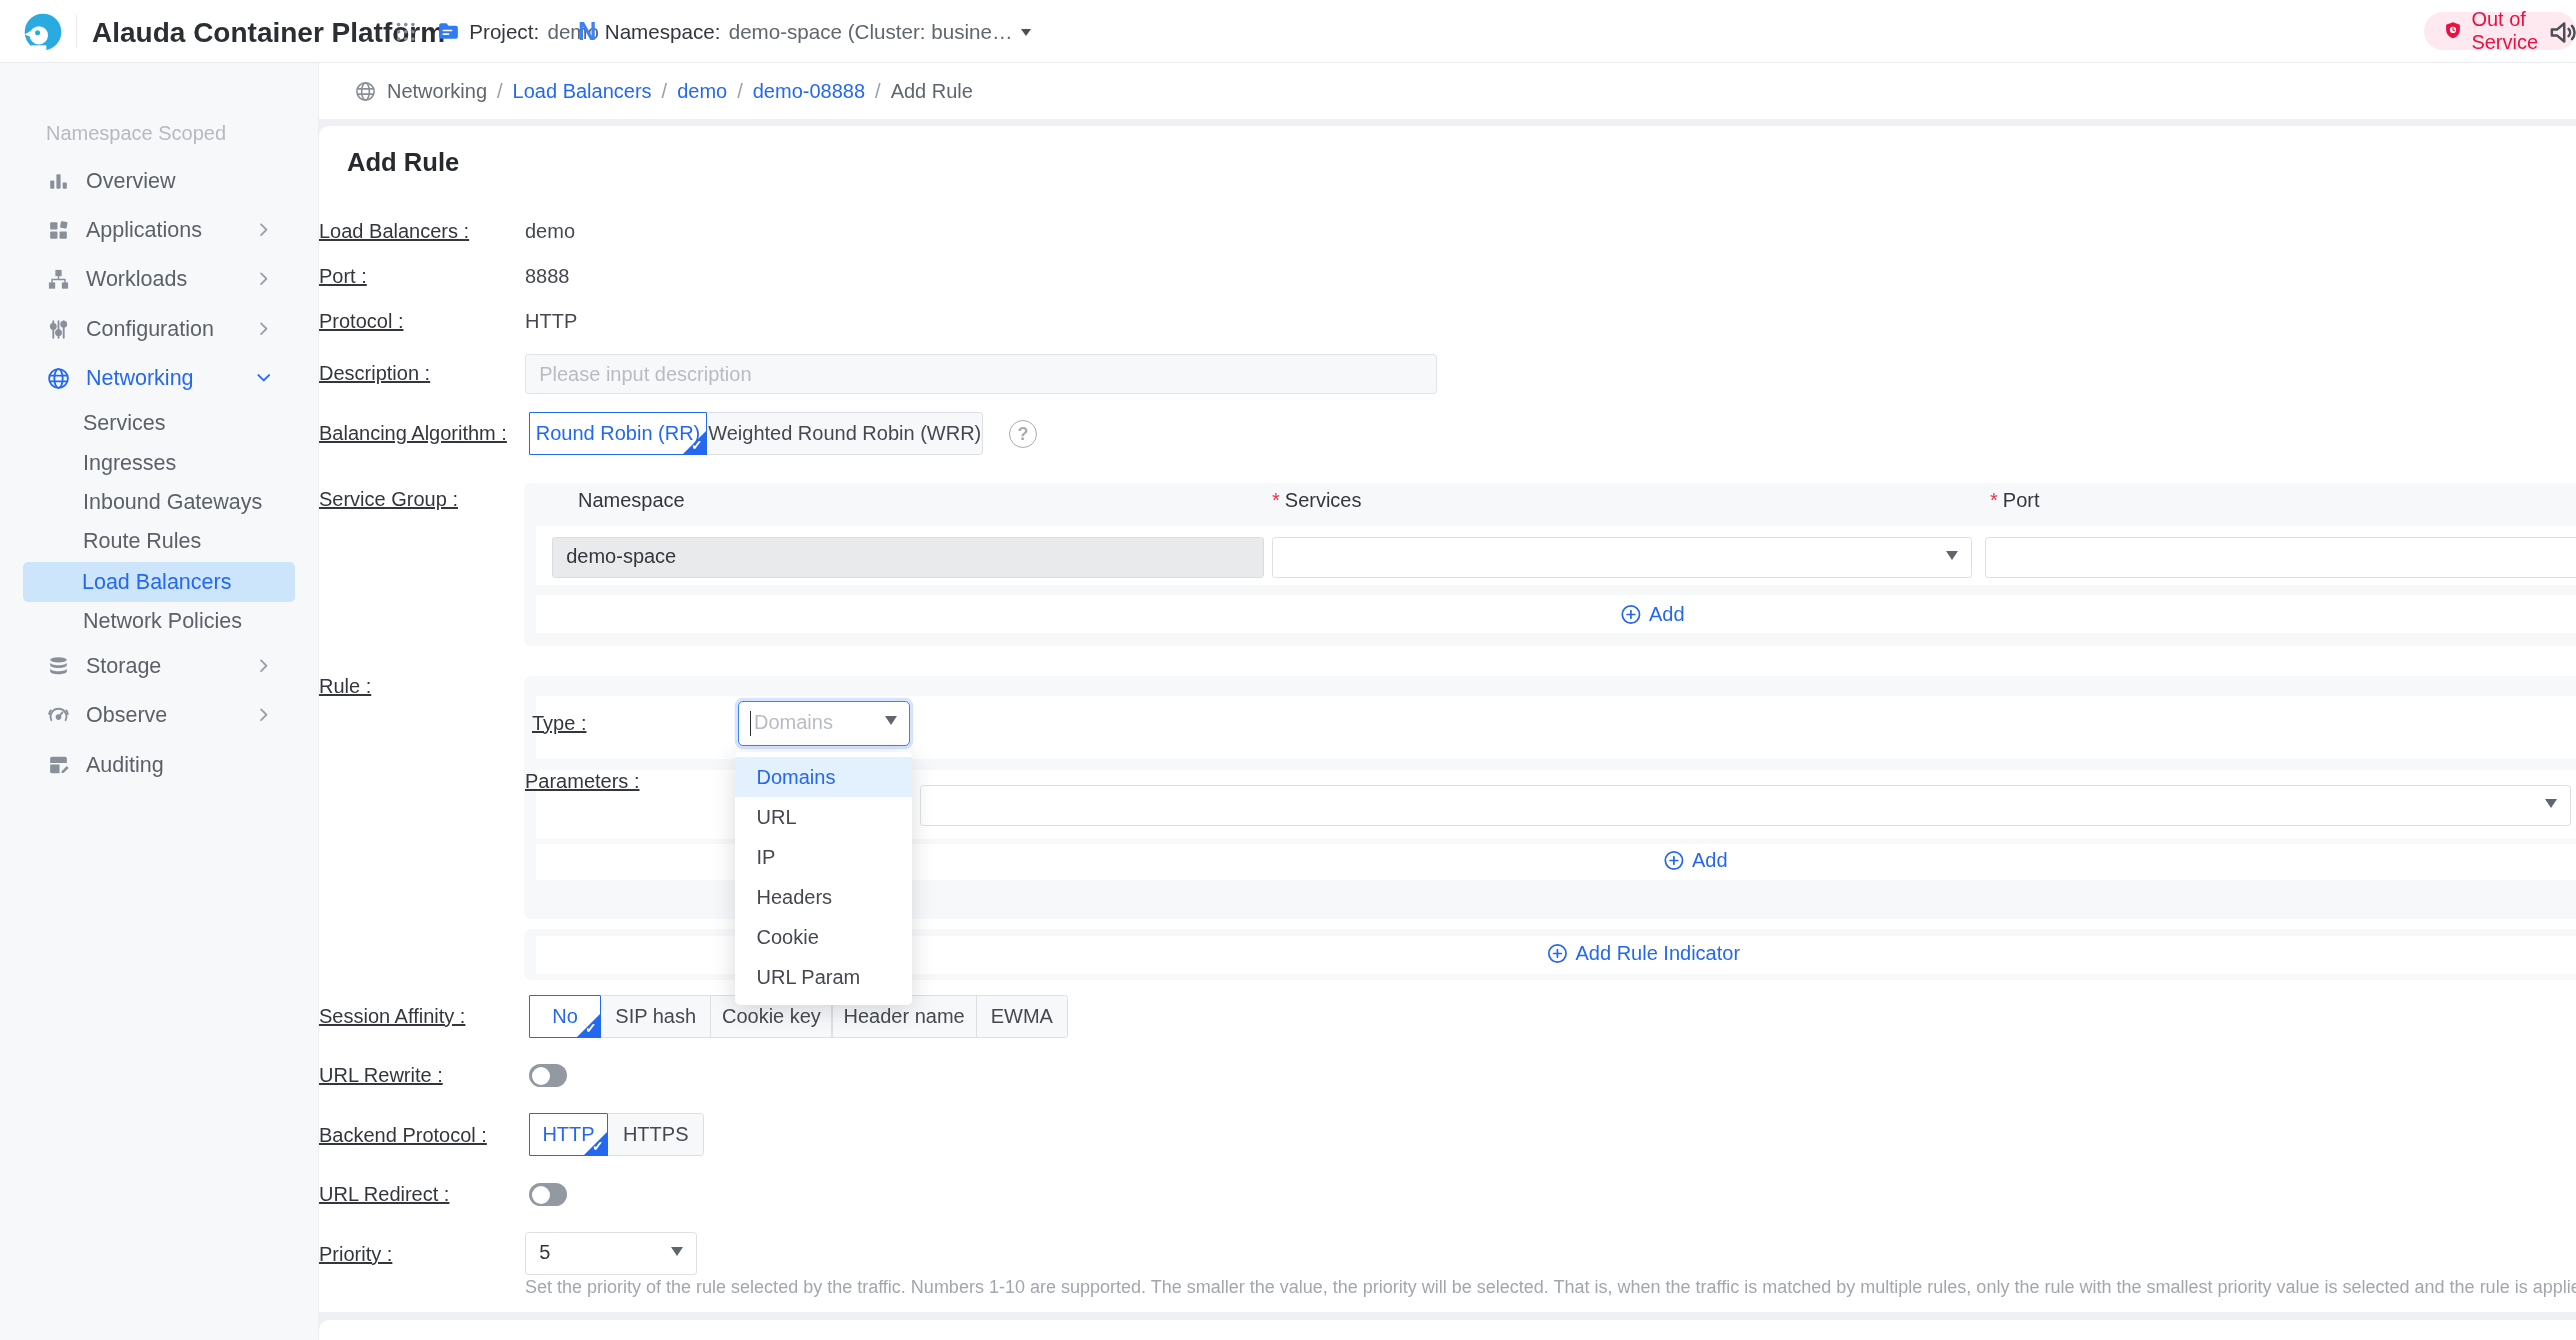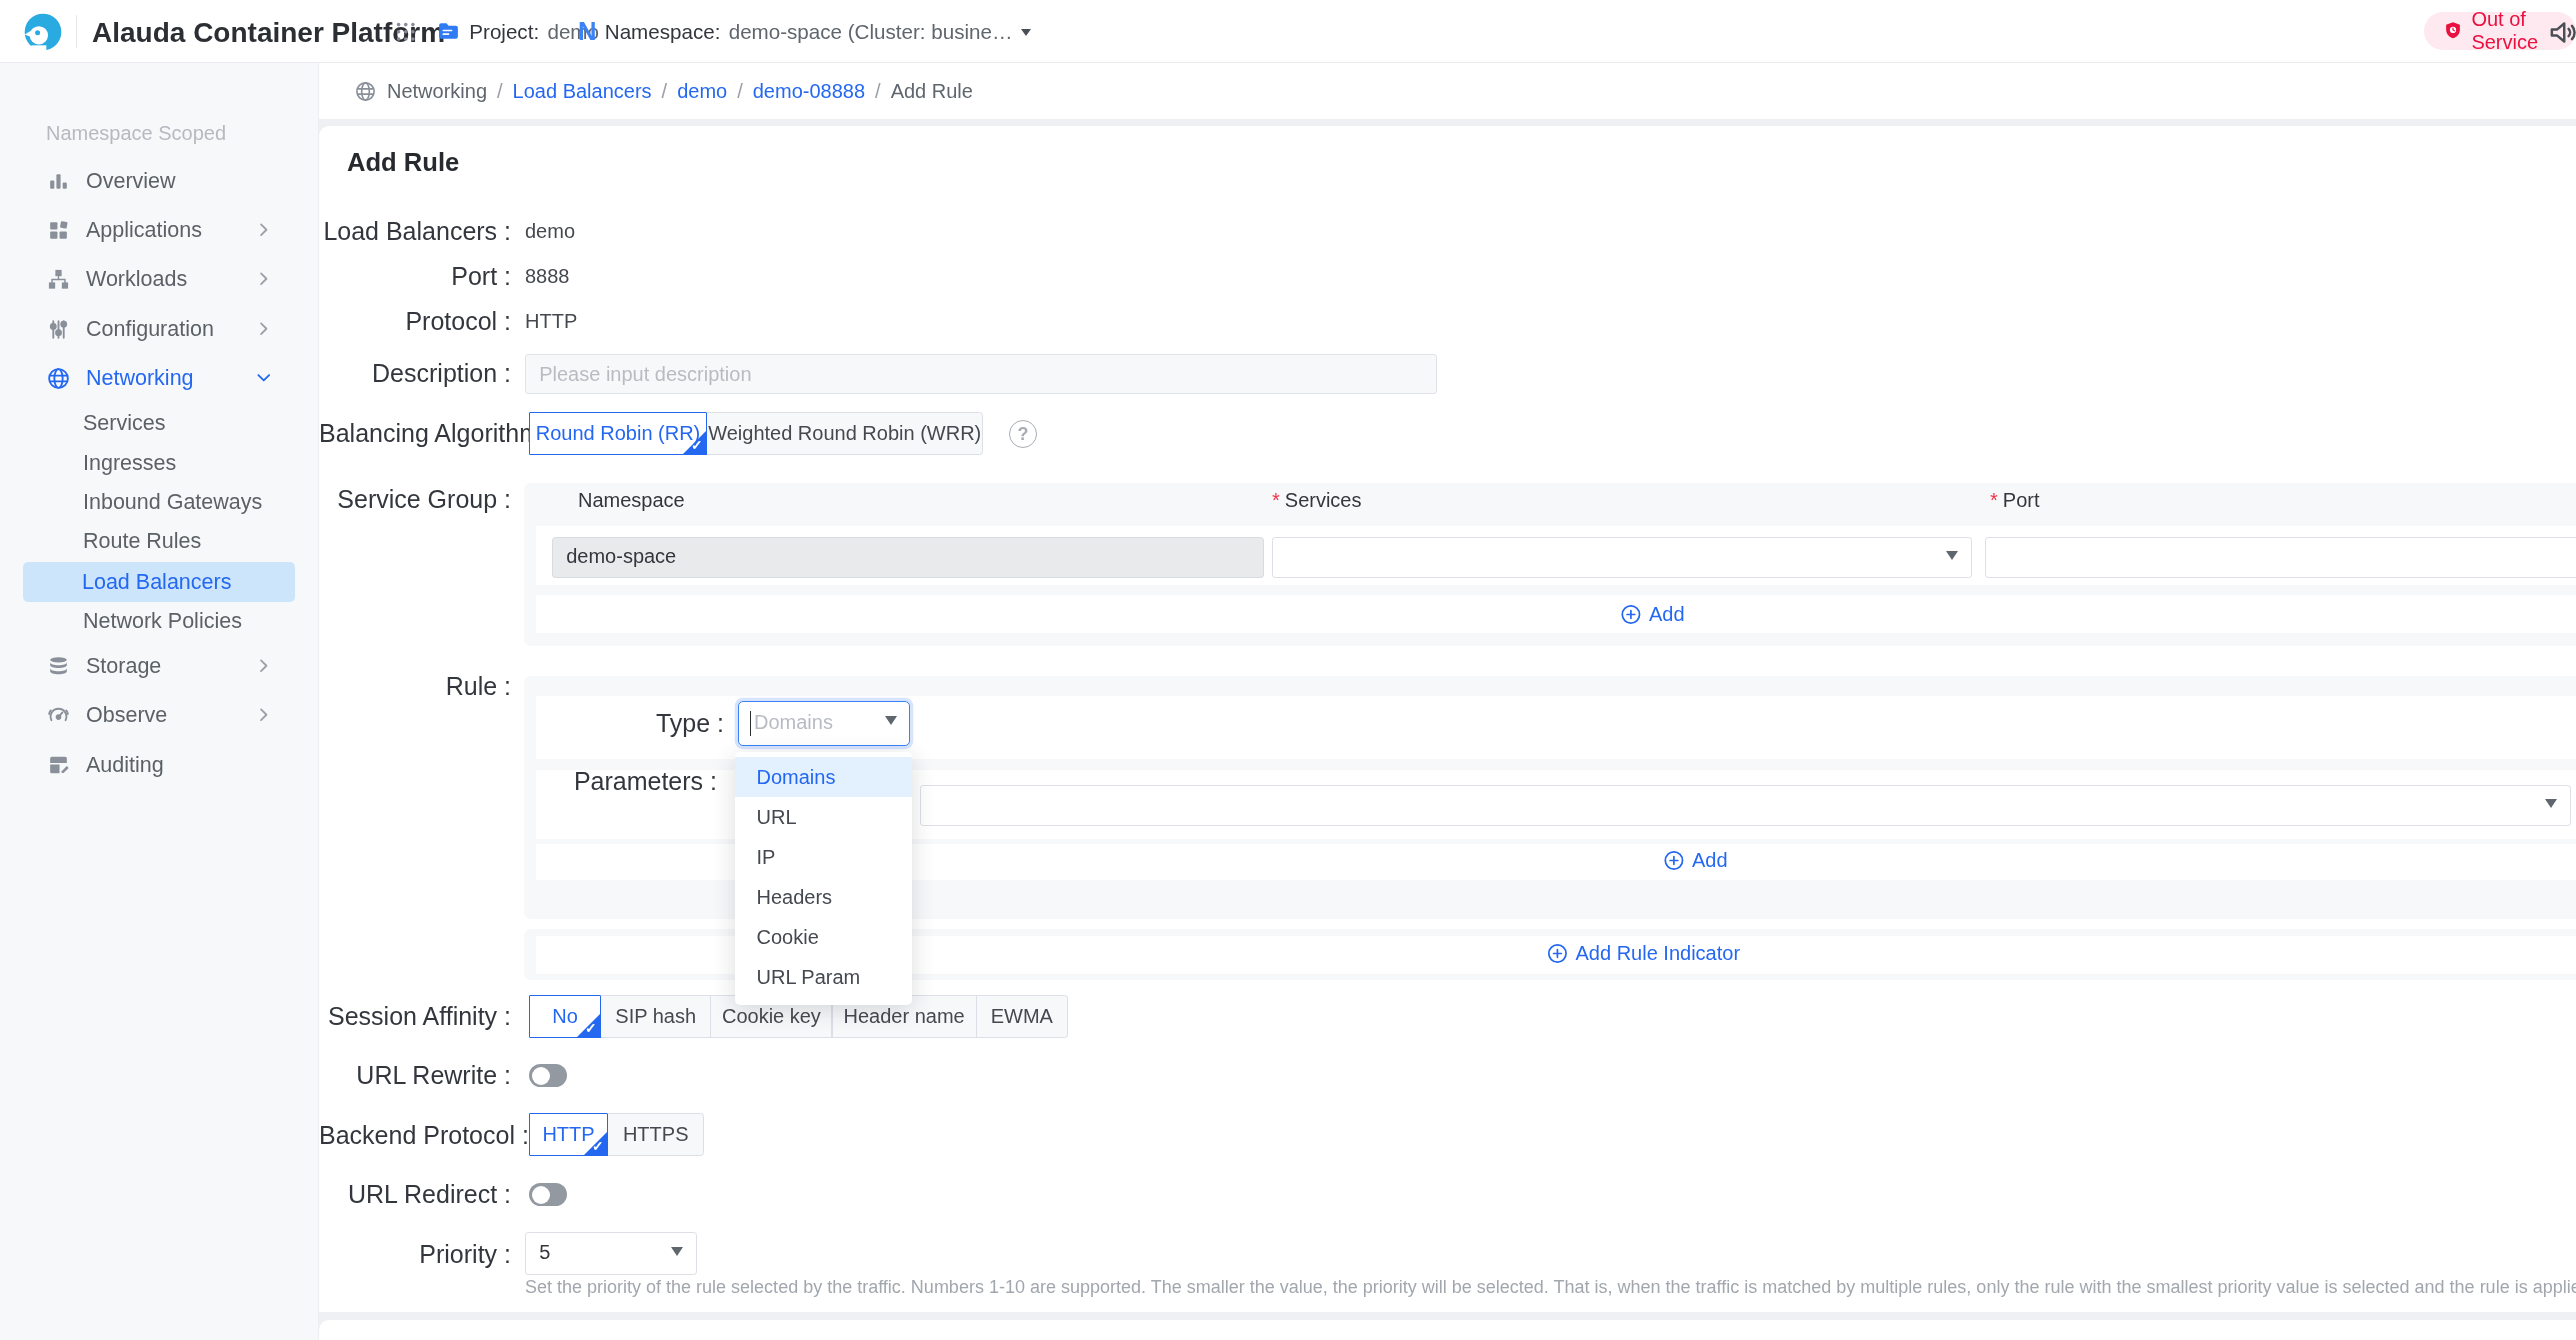--- a/index.html
+++ b/index.html
@@ -46,22 +46,22 @@
   .crumb.link { color:#2468f2; cursor:pointer; }
   .crumb-sep { color:#9ba0a7; }
 
   .main-panel { position:absolute; left:0; top:63px; right:0; height:1186px; background:#fff;
                 border-top-left-radius:10px; overflow:hidden; }
   .footer-panel { position:absolute; left:0; top:1257px; right:0; bottom:0; background:#fff;
                   border-top-left-radius:10px; }
 
   .page-title { position:absolute; left:28px; top:21.5px; font-size:25.6px; font-weight:700; color:#26292e; }
 
-  .lbl { position:absolute; left:0; width:192px; text-align:right; font-size:25px; color:#33373d;
-         line-height:26.4px; white-space:nowrap; }
+  .lbl { position:absolute; left:0; width:192px; font-size:20px; color:#33373d;
+         line-height:26.4px; white-space:nowrap;text-decoration:underline; }
   .val { position:absolute; left:206px; font-size:20px; color:#45494f; line-height:26.4px; }
 
   .input { background:#f7f8fa; border:0.8px solid #dfe2e7; border-radius:3.3px; font-size:20px;
            color:#45494f; padding:0 13.2px; font-family:"Liberation Sans",sans-serif; }
   .input::placeholder { color:#b8bcc2; }
   .desc-input { position:absolute; left:206px; top:228px; width:912px; height:40px; }
 
   
   .btn-group { position:absolute; display:flex; }
   .tbtn { height:43px; display:flex; align-items:center; justify-content:center; font-size:20px;

